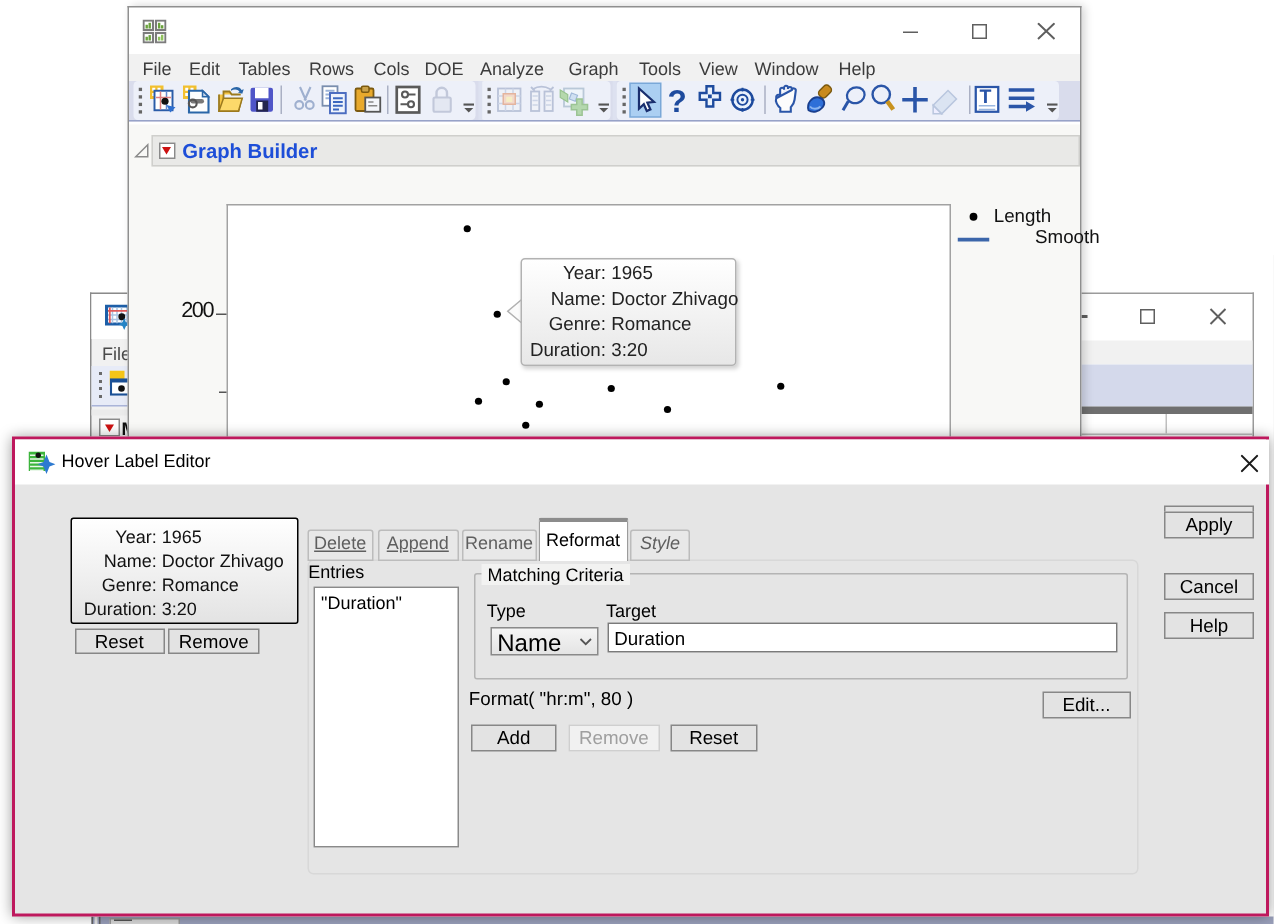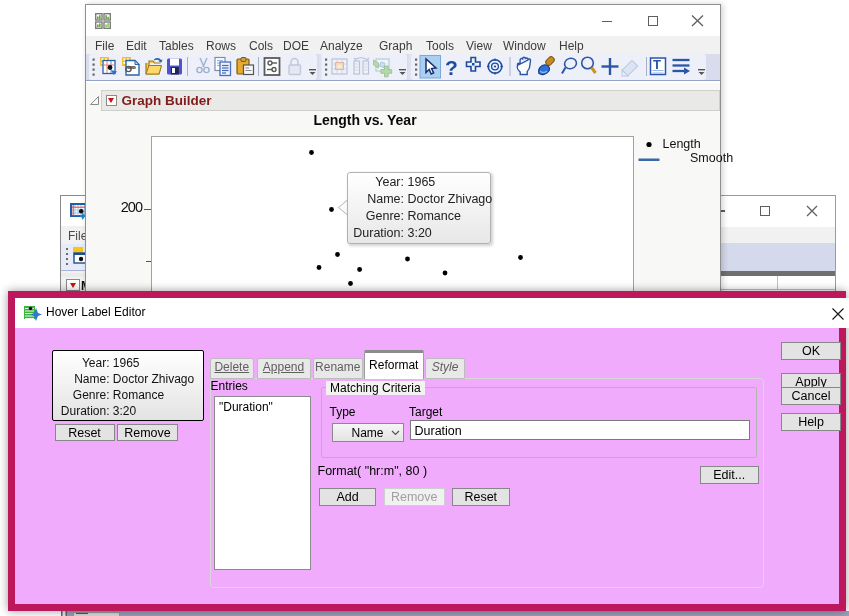--- a/index.html
+++ b/index.html
@@ -333,23 +333,22 @@
     </svg>
 
   <div class="abs" style="left:0;top:77.5px;width:633.5px;height:218px;background:#f8f8f6;"></div>
 
   <svg class="abs" style="left:3px;top:90px;" width="11" height="11" viewBox="0 0 11 11">
     <path d="M1.5 9.5 L9.5 9.5 L9.5 1.5 Z" fill="none" stroke="#8a8a8a" stroke-width="1"></path>
   </svg>
   <div class="abs" style="left:14.5px;top:85px;width:619px;height:20.5px;background:#e9e9e7;border:1px solid #cfcfcc;"></div>
   <div class="abs" style="left:19.5px;top:89.5px;width:11px;height:11px;background:#fff;border:1px solid #8a8a8a;"></div>
   <div class="abs" style="left:22px;top:93px;width:0;height:0;border-left:3.5px solid transparent;border-right:3.5px solid transparent;border-top:5.5px solid #cc1111;"></div>
-  <div class="abs" style="left:35.5px;top:88px;font-size:13.5px;font-weight:bold;color:#7f1d1d;">Graph Builder</div>
-
-  <div class="abs" style="left:179px;top:106.5px;width:200px;text-align:center;font-size:14px;font-weight:bold;color:#0a0a0a;">Length vs. Year</div>
+  <div class="abs" style="left:35.5px;top:88px;font-size:13.5px;font-weight:bold;color:#1d4ed8;">Graph Builder</div>
+
 
   <div class="abs" style="left:65px;top:131px;width:482.5px;height:165px;background:#fff;border:1px solid #a2a2a2;border-bottom:none;"></div>
 
   <div class="abs" style="left:33px;top:193.5px;width:23px;text-align:right;font-size:14.5px;letter-spacing:-1px;color:#111;">200</div>
   <div class="abs" style="left:57.5px;top:203.5px;width:7px;height:1px;background:#555;"></div>
   <div class="abs" style="left:59.5px;top:256px;width:5px;height:1px;background:#555;"></div>
 
   <svg class="abs" style="left:65px;top:131px;" width="482" height="164" viewBox="0 0 482 164">
     <circle cx="160.5" cy="16.5" r="2.4" fill="#000"></circle>
     <circle cx="180.5" cy="73.5" r="2.4" fill="#000"></circle>
@@ -375,21 +374,21 @@
   <div class="abs" style="left:261px;top:167px;width:144px;height:72px;background:linear-gradient(180deg,#ffffff,#e7e7e7);border:1px solid #b2b2b2;border-radius:3px;box-shadow:1.5px 1.5px 3px rgba(0,0,0,0.18);font-size:12.5px;color:#222;white-space:nowrap;">
     <div style="position:absolute;left:0;top:1px;width:100%;line-height:17px;">
       <div><span style="display:inline-block;width:56px;text-align:right;">Year:</span> 1965</div>
       <div><span style="display:inline-block;width:56px;text-align:right;">Name:</span> Doctor Zhivago</div>
       <div><span style="display:inline-block;width:56px;text-align:right;">Genre:</span> Romance</div>
       <div><span style="display:inline-block;width:56px;text-align:right;">Duration:</span> 3:20</div>
     </div>
   </div>
 </div>
 
-<div class="abs" style="left:8px;top:290.5px;width:838px;height:320px;background:#f0abfc;border:7px solid #be185d;box-shadow:0 0 9px rgba(0,0,0,0.4);">
+<div class="abs" style="left:8px;top:290.5px;width:838px;height:320px;background:#e5e5e5;border:2px solid #be185d;box-shadow:0 0 9px rgba(0,0,0,0.4);">
 
   <div class="abs" style="left:0;top:0;width:836px;height:30px;background:#fff;"></div>
   <svg class="abs" style="left:9px;top:8px;" width="18" height="15" viewBox="0 0 18 15">
     <rect x="0" y="0" width="11" height="13" fill="#3db53d"></rect>
     <g stroke="#e9f7e9" stroke-width="1">
         <line x1="1" y1="2.5" x2="10" y2="2.5"></line>
         <line x1="1" y1="5" x2="10" y2="5"></line>
         <line x1="1" y1="7.5" x2="10" y2="7.5"></line>
         <line x1="1" y1="10" x2="10" y2="10"></line>
         <line x1="1" y1="12.5" x2="10" y2="12.5"></line>
@@ -424,33 +423,33 @@
   <div class="abs" style="left:195.5px;top:81px;font-size:12px;color:#000;">Entries</div>
   <div class="abs" style="left:199px;top:98.5px;width:97px;height:174px;background:#fff;border:1px solid #8a8a8a;">
     <div style="position:absolute;left:4px;top:3px;font-size:12px;color:#000;">"Duration"</div>
   </div>
 
   <div class="abs" style="left:306px;top:89.5px;width:436px;height:71px;border:1px solid #b4b4b4;border-radius:2px;"></div>
   <div class="abs" style="left:311px;top:83px;padding:0 4px;background:#f2f2f1;font-size:12px;color:#000;">Matching Criteria</div>
   <div class="abs" style="left:314.5px;top:107px;font-size:12px;color:#000;">Type</div>
   <div class="abs" style="left:394px;top:107px;font-size:12px;color:#000;">Target</div>
   <div class="abs" style="left:316.5px;top:125.5px;width:72px;height:18.5px;background:linear-gradient(180deg,#f5f5f5,#e4e4e4);border:1px solid #8a8a8a;">
-    <div style="position:absolute;left:19px;top:2px;font-size:12px;color:#000;">Name</div>
+    <div style="position:absolute;left:4px;top:2px;font-size:16px;color:#000;">Name</div>
     <svg style="position:absolute;left:58px;top:6px;" width="9" height="6" viewBox="0 0 9 6">
         <path d="M1 1 L4.5 4.5 L8 1" fill="none" stroke="#555" stroke-width="1.2"></path>
       </svg>
   </div>
   <div class="abs" style="left:394.5px;top:122.5px;width:340px;height:20px;background:#fff;border:1px solid #7a7a7a;">
     <div style="position:absolute;left:4px;top:2.5px;font-size:12.5px;color:#000;">Duration</div>
   </div>
 
   <div class="abs" style="left:302.5px;top:166.5px;font-size:12.5px;color:#000;">Format( "hr:m", 80 )</div>
   <div class="btn" style="left:684.5px;top:168.5px;width:59.5px;height:18px;">Edit...</div>
 
   <div class="btn" style="left:304px;top:190px;width:57px;height:18px;">Add</div>
   <div class="btn" style="left:369px;top:190px;width:60.5px;height:18px;background:#f1f1f1;border-color:#cfcfcf;color:#9f9f9f;">Remove</div>
   <div class="btn" style="left:436.5px;top:190px;width:58.5px;height:18px;">Reset</div>
 
   <div class="btn" style="left:766px;top:44px;width:60px;height:18px;">OK</div>
-  <div class="btn" style="left:766px;top:75px;width:60px;height:18px;">Apply</div>
+  <div class="btn" style="left:766px;top:48px;width:60px;height:18px;">Apply</div>
   <div class="btn" style="left:766px;top:89px;width:60px;height:18px;">Cancel</div>
   <div class="btn" style="left:766px;top:115.5px;width:60px;height:18px;">Help</div>
 </div>
 
 </body></html>

